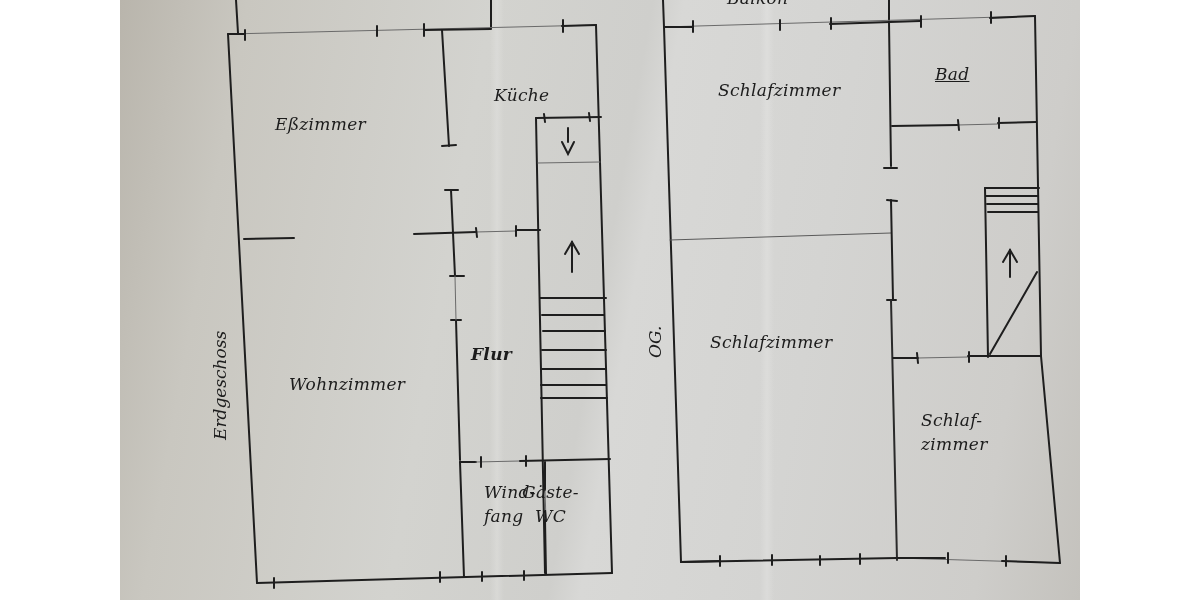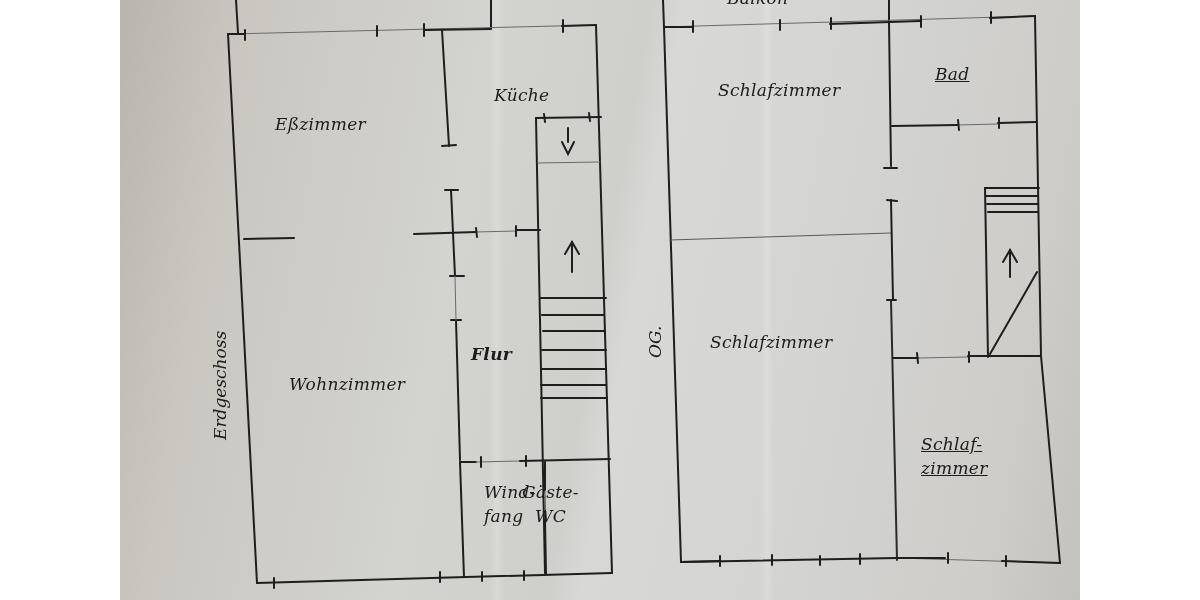--- a/index.html
+++ b/index.html
@@ -201,15 +201,15 @@
 <div class="room-label multi" style="left:472px; top:480px;margin-left:12px;">Wind-
 fang</div>
 <div class="room-label multi" style="left:522px; top:480px;text-align:center;">Gäste-
 WC</div>
 <div class="vlabel" style="left:210px; top:440px;">Erdgeschoss</div>
 
 <div class="room-label" style="left:727px; top:-12px;">Balkon</div>
 <div class="room-label" style="left:718px; top:80px;">Schlafzimmer</div>
 <div class="room-label" style="left:935px; top:64px;text-decoration:underline;">Bad</div>
 <div class="room-label" style="left:710px; top:332px;">Schlafzimmer</div>
-<div class="room-label multi" style="left:921px; top:432px;text-decoration:underline;">Schlaf-
+<div class="room-label multi" style="left:921px; top:408px;">Schlaf-
 zimmer</div>
 <div class="vlabel" style="left:645px; top:358px;">OG.</div>
 
 </body></html>

